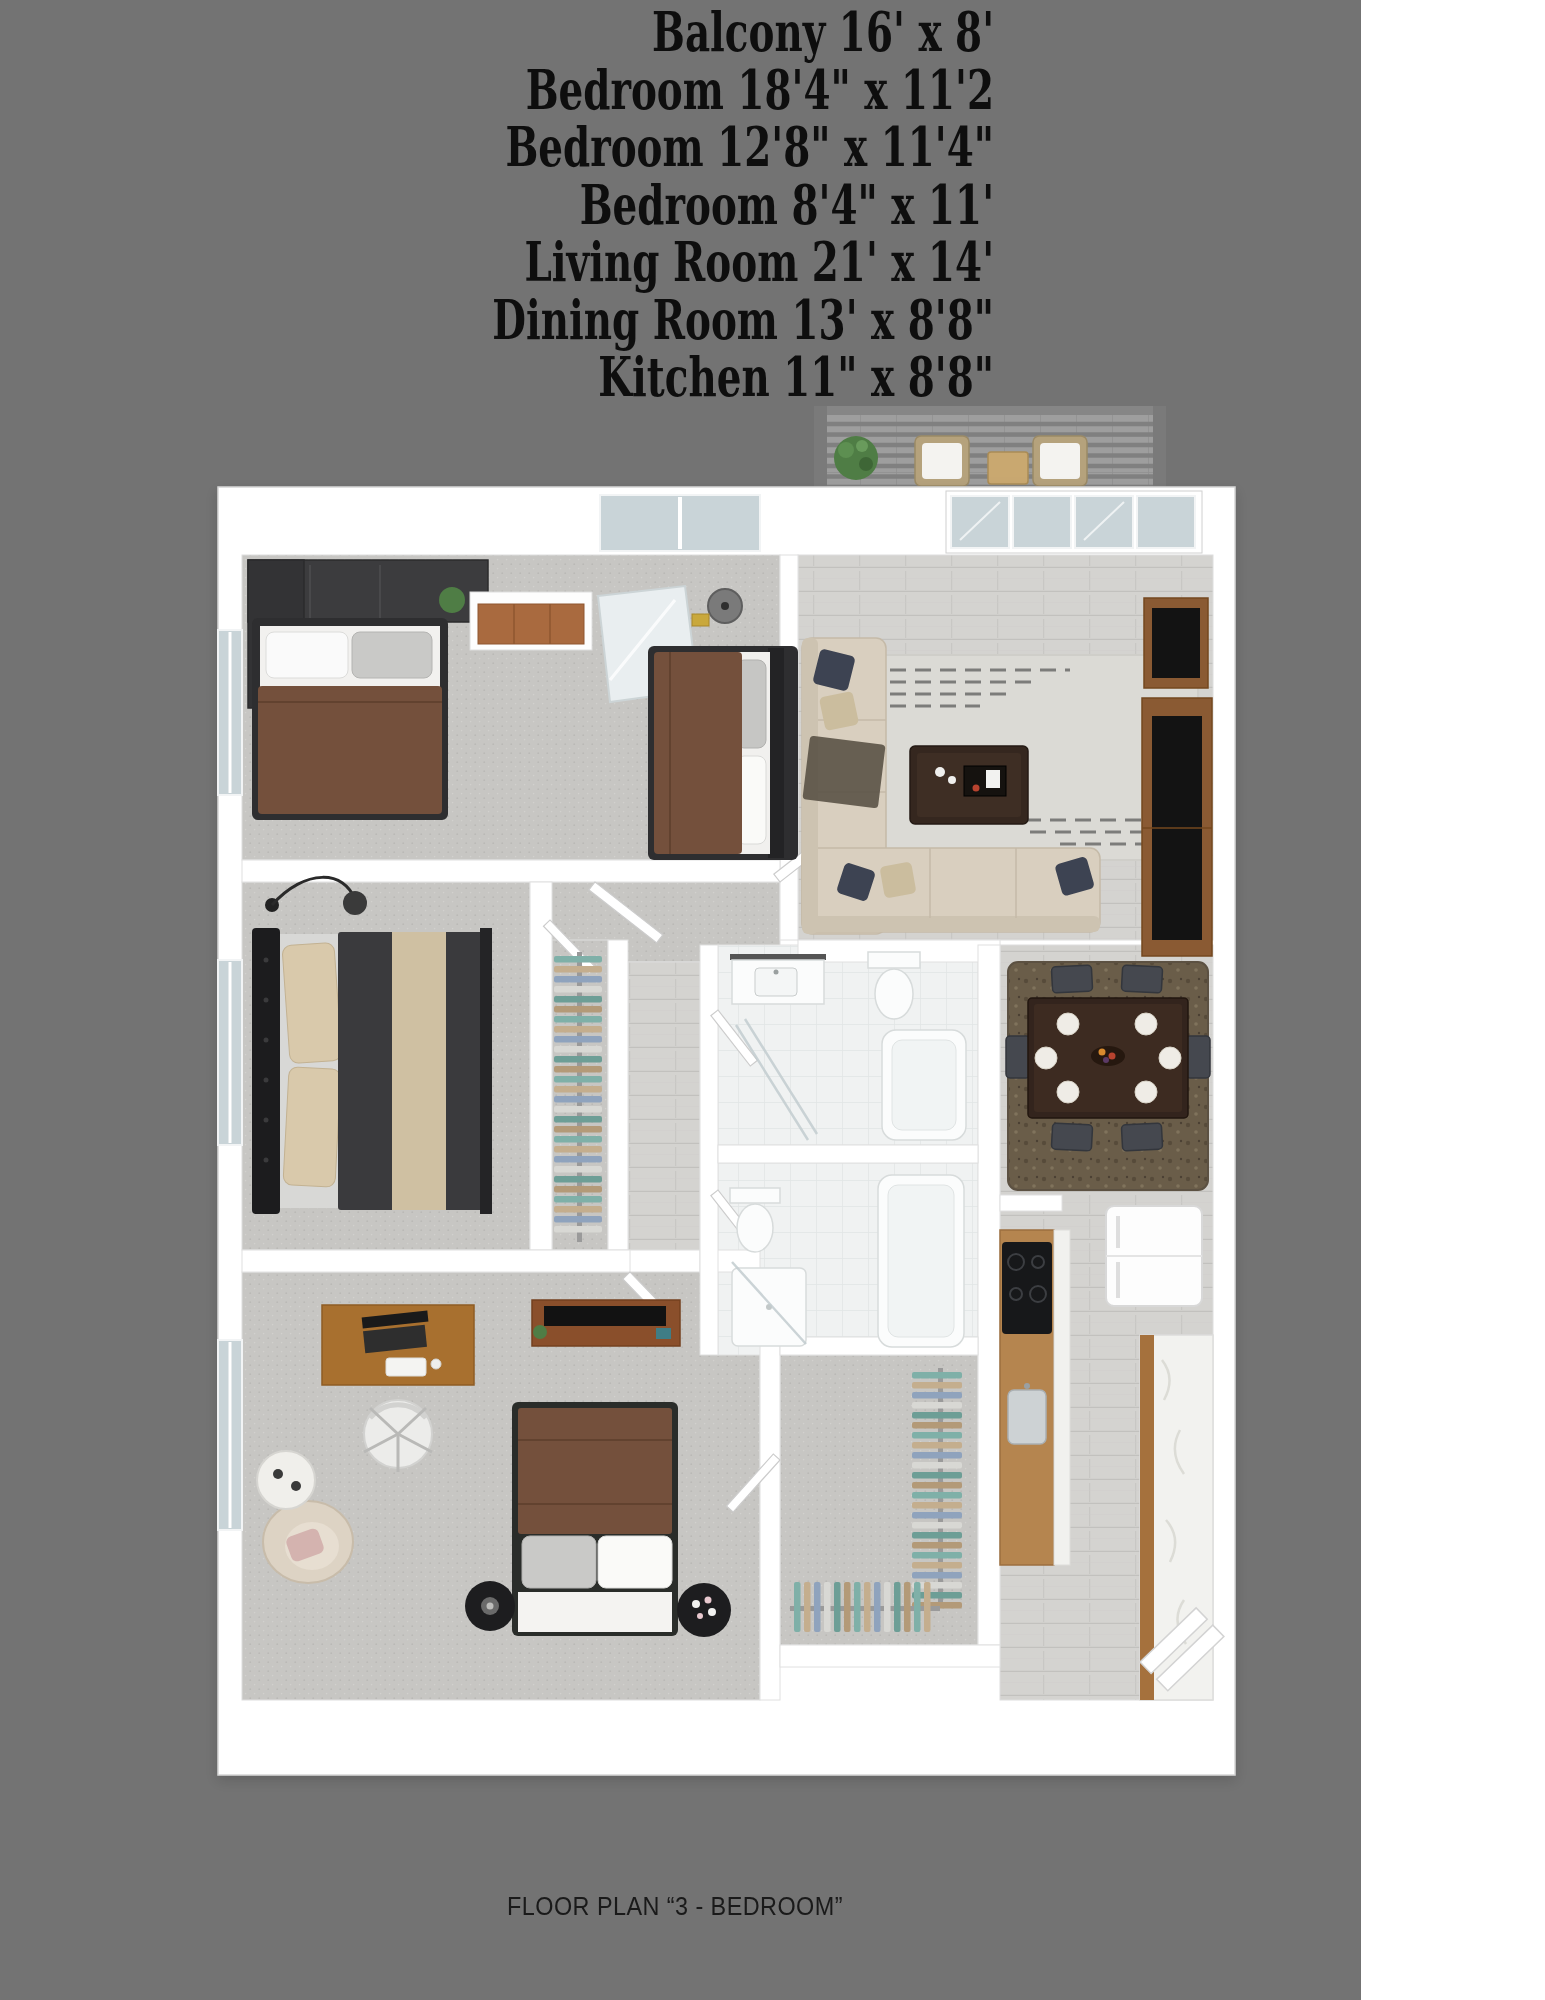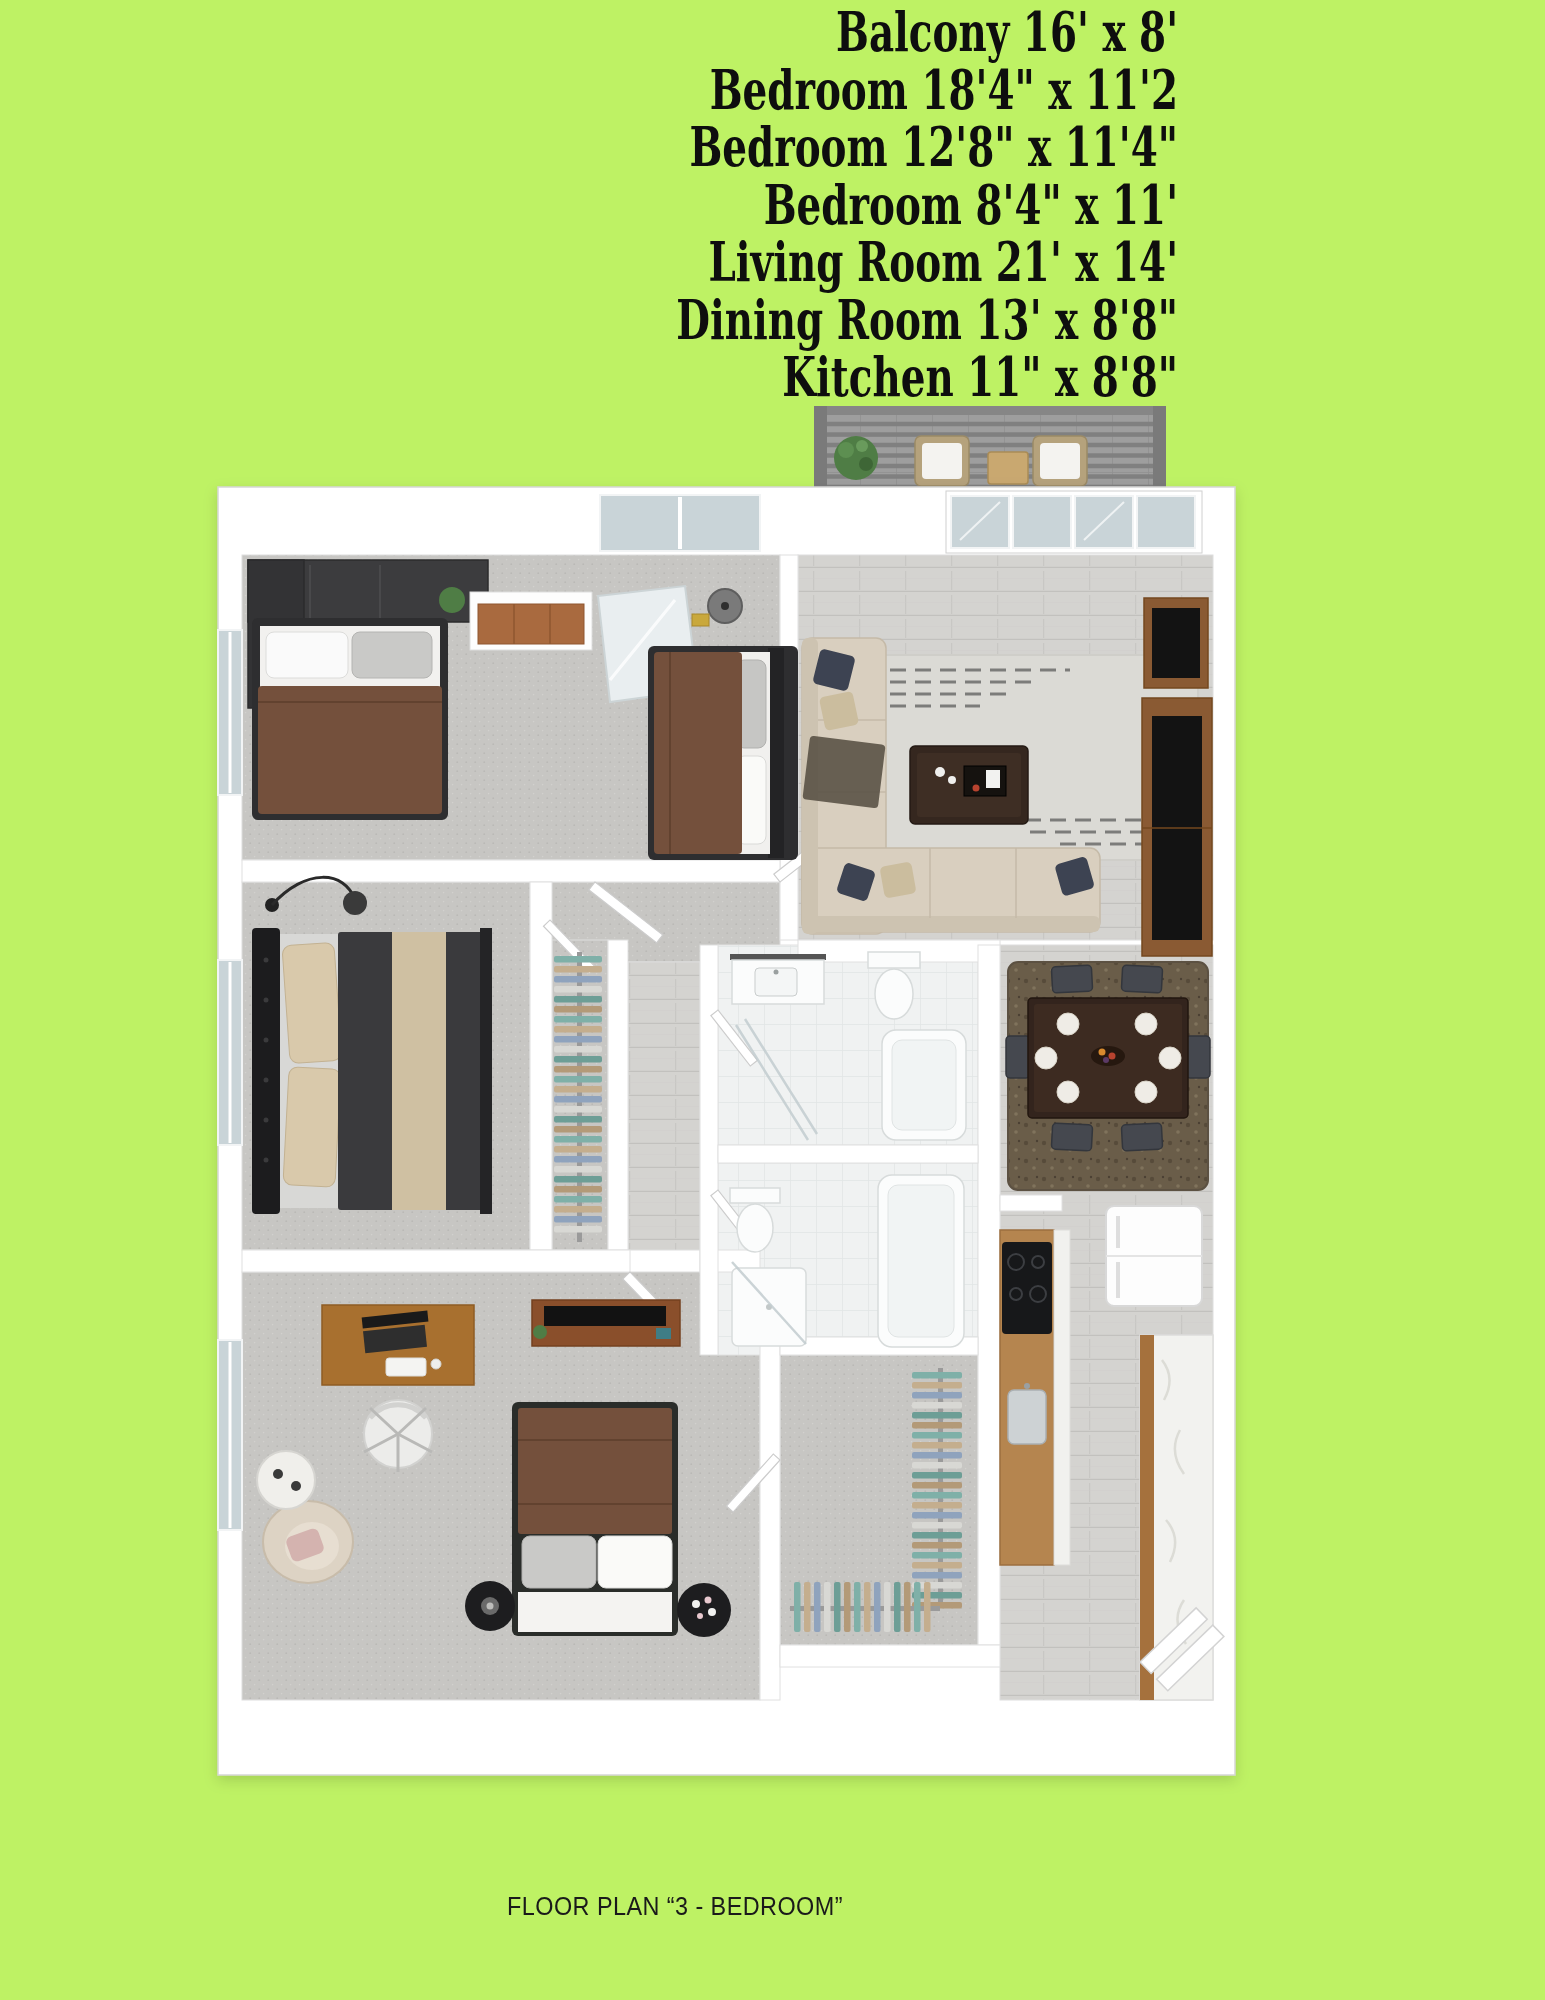--- a/index.html
+++ b/index.html
@@ -1,16 +1,16 @@
 <!DOCTYPE html>
 <html style="--wallEdge: #d6d6d6; --carpet: #c7c6c3; --wood: #d4d3d0; --tile: #f0f2f2; --balconyFloor: #9e9e9e; --pergola: #808080; --glass: #c9d4d8; --bedBrown: #74503c; --bedFrameDark: #2e2e30; --masterBlanket: #3a3a3d; --throwBeige: #cfc0a2; --pillowBeige: #d9c9ab; --sofa: #d9cfbf; --pillowNavy: #3d4352; --rugLight: #dbdad5; --rugBrown: #6a5d49; --tableDark: #33241d; --chairDark: #45484f; --dresserWood: #a96a3f; --deskWood: #a8702f; --consoleWood: #8a5a33; --kitchenWood: #b5854f; --counterMarble: #f2f2ef; --clothesTeal: #7fb0a8; --clothesBlue: #8fa3bd; --clothesTan: #c4ae8e; --plantGreen: #4f7d45; --tvBlack: #131313;"><head>
 <meta charset="utf-8">
 <style>
   html,body{margin:0;padding:0;background:#ffffff;}
-  #page{position:relative;width:1545px;height:2000px;background:#bef264;overflow:hidden;
+  #page{position:relative;width:1361px;height:2000px;background:#737373;overflow:hidden;
         font-family:"DejaVu Serif",serif;}
   #dims{position:absolute;top:4px;right:367px;text-align:right;color:#0e0e0e;}
   .dims-line{font-family:"DejaVu Serif",serif;font-weight:700;font-size:54px;line-height:57.5px;
         white-space:nowrap;transform:scaleX(0.72);transform-origin:100% 50%;}
   #caption{position:absolute;left:395px;top:1891px;width:560px;text-align:center;
         font-family:"Liberation Sans",sans-serif;font-size:26px;color:#1a1a1a;
         letter-spacing:0.5px;transform:scaleX(0.9);transform-origin:50% 50%;white-space:nowrap;}
   #plan{position:absolute;left:140px;top:400px;width:1140px;height:1400px;}
   svg{display:block;}
   .wall{fill:#ffffff;stroke:var(--wallEdge,#d6d6d6);stroke-width:1.5;}

